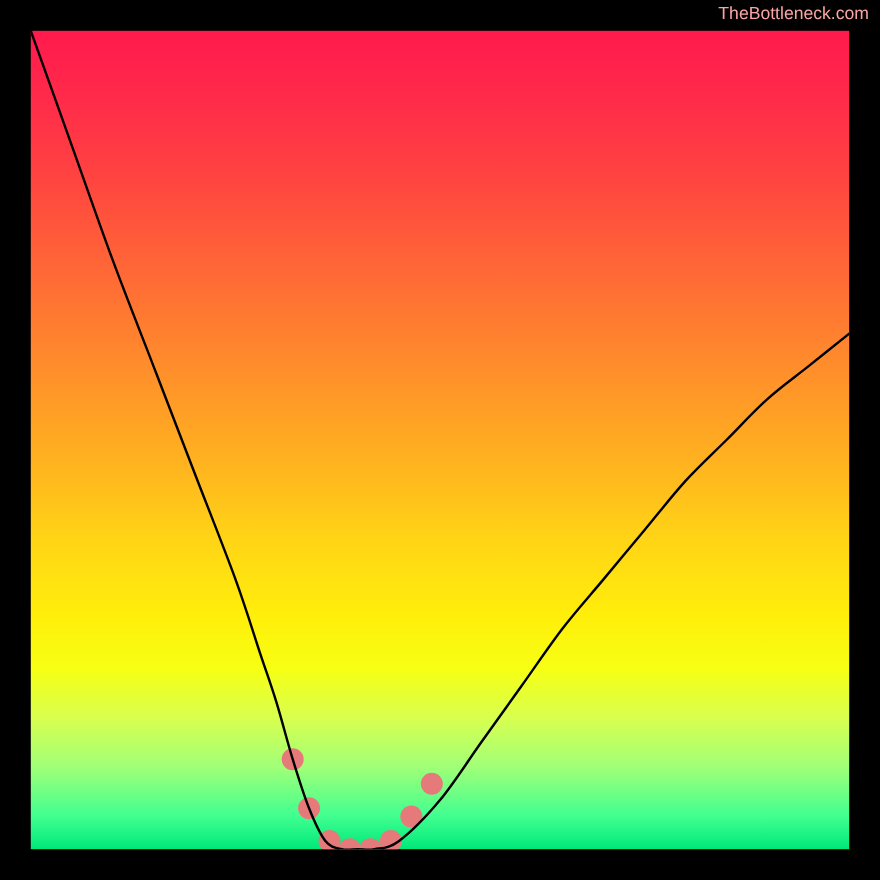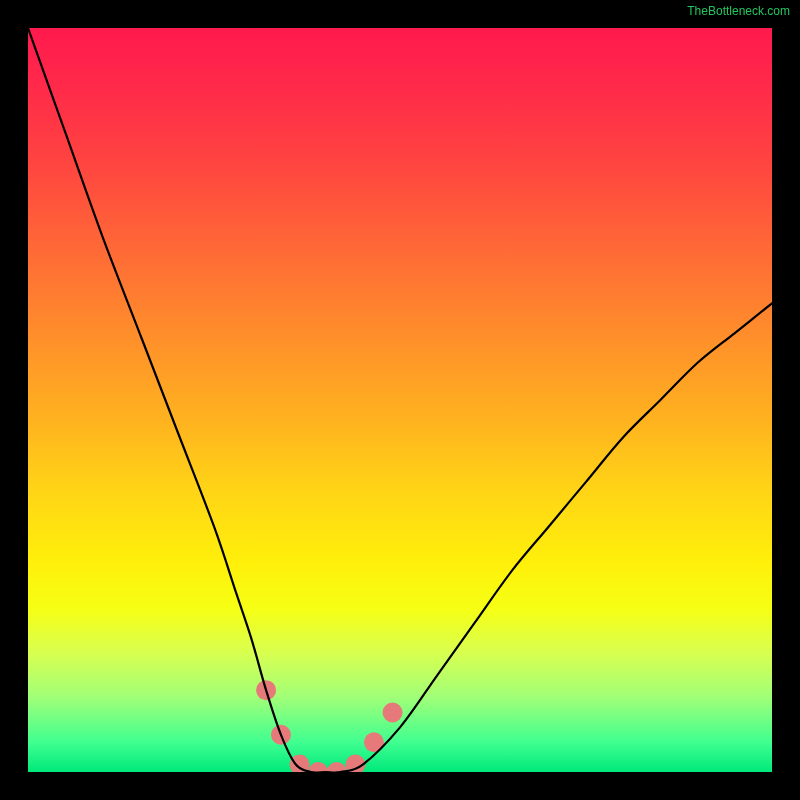--- a/index.html
+++ b/index.html
@@ -30,22 +30,22 @@
       #d8ff50 84%,
       #a0ff78 90%,
       #40ff90 96%,
       #00e87a 100%
     );
   }
   .watermark {
     position: absolute;
     top: 4px;
     right: 10px;
-    color: #22c55e;
-    font-size: 12px;
+    color: #fca5a5;
+    font-size: 16px;
     font-weight: 500;
     letter-spacing: 0px;
     z-index: 5;
   }
   svg.curve {
     position: absolute;
     left: 0; top: 0;
     width: 100%; height: 100%;
     pointer-events: none;
   }

